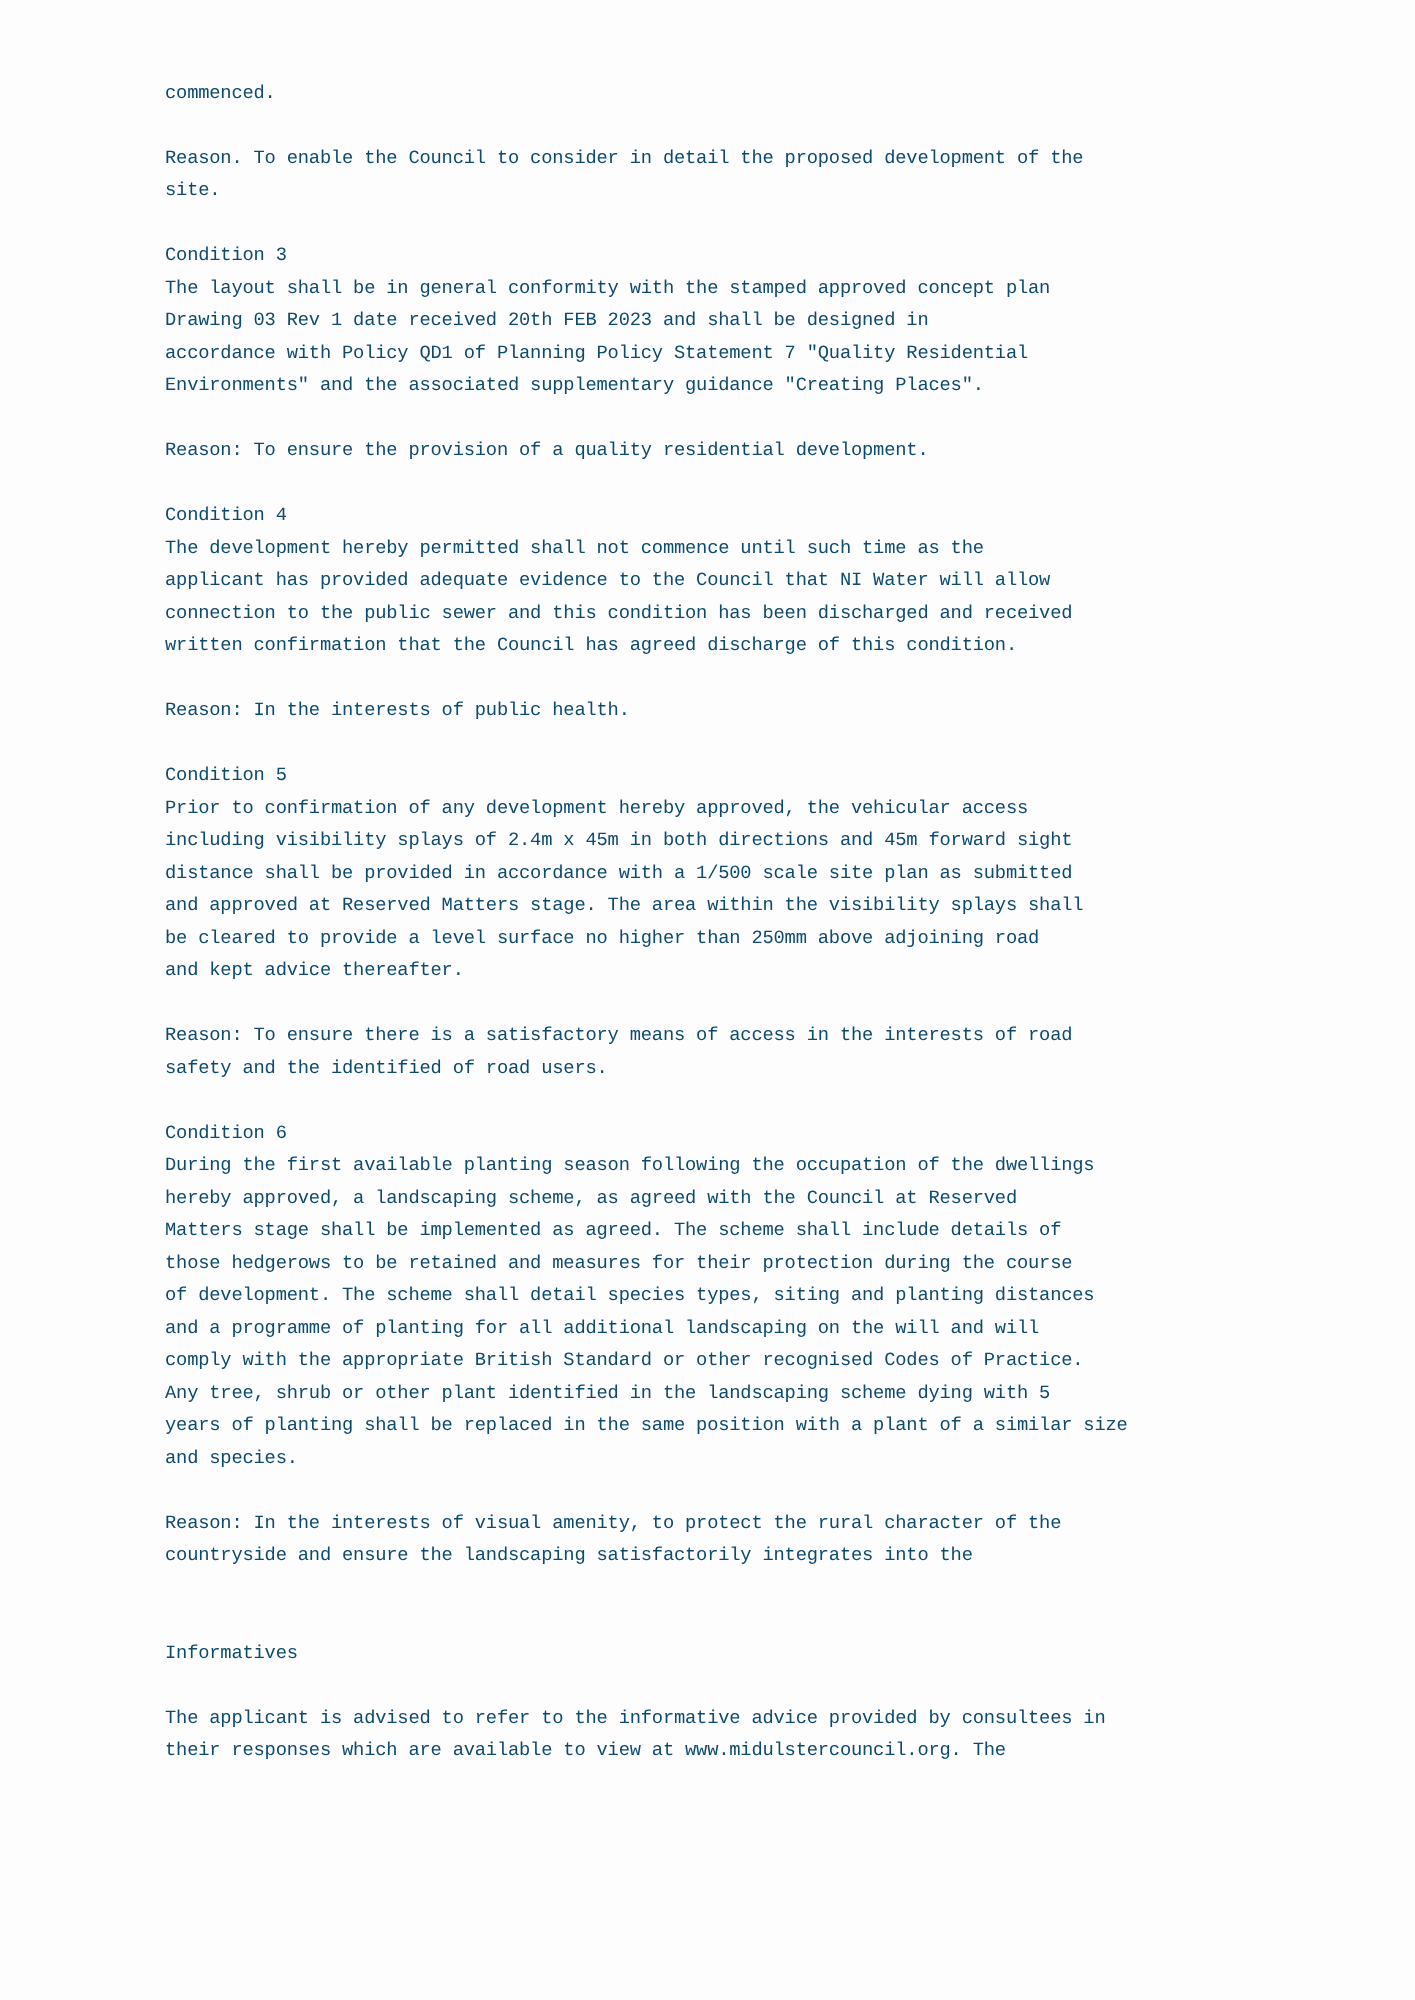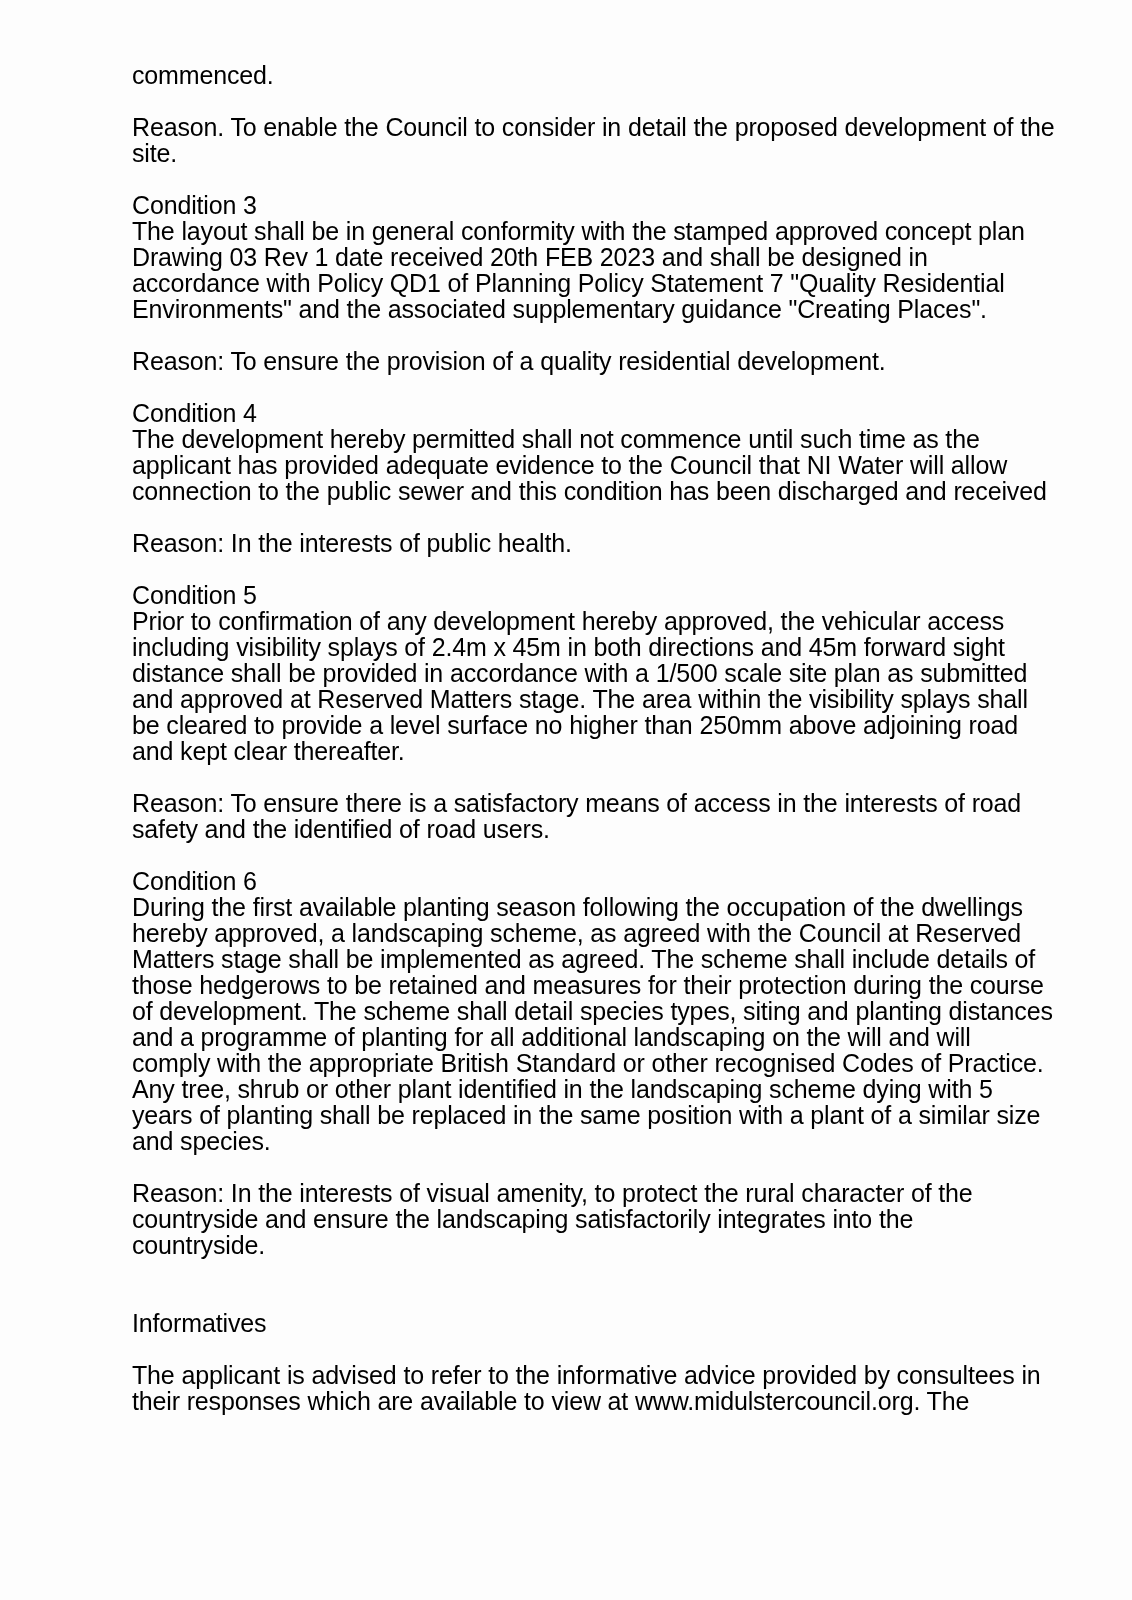--- a/index.html
+++ b/index.html
@@ -3,22 +3,22 @@
   <meta charset="utf-8">
   <style>
     html, body { margin: 0; padding: 0; background: #ffffff; }
     body { width: 1132px; height: 1600px; position: relative; overflow: hidden; }
     .page {
       position: absolute; left: 0; top: 0; width: 1132px; height: 1600px;
       background: #fdfdfd;
     }
     .content {
       position: absolute; left: 132px; top: 62px; width: 880px;
-      font-family: Liberation Sans, sans-serif;
-      font-size: 25px; line-height: 26px; color: #000000;
+      font-family: Liberation Mono, monospace;
+      font-size: 15px; line-height: 26px; color: #0c4a6e;
       letter-spacing: -0.15px;
     }
     .line { white-space: nowrap; height: 26px; }
     .gap { height: 26px; }
     .gap2 { height: 52px; }
     .block { margin: 0; }
   </style>
 </head>
 <body>
 
@@ -45,33 +45,34 @@
       <div class="gap"></div>
       <div class="line">Reason: To ensure the provision of a quality residential development.</div>
     </div>
     <div class="gap"></div>
 
     <div class="block">
       <div class="line">Condition 4</div>
       <div class="line">The development hereby permitted shall not commence until such time as the</div>
       <div class="line">applicant has provided adequate evidence to the Council that NI Water will allow</div>
       <div class="line">connection to the public sewer and this condition has been discharged and received</div>
+      <div class="line">written confirmation that the Council has agreed discharge of this condition.</div>
       <div class="gap"></div>
       <div class="line">Reason: In the interests of public health.</div>
     </div>
     <div class="gap"></div>
 
     <div class="block">
       <div class="line">Condition 5</div>
       <div class="line">Prior to confirmation of any development hereby approved, the vehicular access</div>
       <div class="line">including visibility splays of 2.4m x 45m in both directions and 45m forward sight</div>
       <div class="line">distance shall be provided in accordance with a 1/500 scale site plan as submitted</div>
       <div class="line">and approved at Reserved Matters stage. The area within the visibility splays shall</div>
       <div class="line">be cleared to provide a level surface no higher than 250mm above adjoining road</div>
-      <div class="line">and kept clear thereafter.</div>
+      <div class="line">and kept advice thereafter.</div>
       <div class="gap"></div>
       <div class="line">Reason: To ensure there is a satisfactory means of access in the interests of road</div>
       <div class="line">safety and the identified of road users.</div>
     </div>
     <div class="gap"></div>
 
     <div class="block">
       <div class="line">Condition 6</div>
       <div class="line">During the first available planting season following the occupation of the dwellings</div>
       <div class="line">hereby approved, a landscaping scheme, as agreed with the Council at Reserved</div>
@@ -79,21 +80,20 @@
       <div class="line">those hedgerows to be retained and measures for their protection during the course</div>
       <div class="line">of development. The scheme shall detail species types, siting and planting distances</div>
       <div class="line">and a programme of planting for all additional landscaping on the will and will</div>
       <div class="line">comply with the appropriate British Standard or other recognised Codes of Practice.</div>
       <div class="line">Any tree, shrub or other plant identified in the landscaping scheme dying with 5</div>
       <div class="line">years of planting shall be replaced in the same position with a plant of a similar size</div>
       <div class="line">and species.</div>
       <div class="gap"></div>
       <div class="line">Reason: In the interests of visual amenity, to protect the rural character of the</div>
       <div class="line">countryside and ensure the landscaping satisfactorily integrates into the</div>
-      <div class="line">countryside.</div>
     </div>
     <div class="gap2"></div>
 
     <div class="block">
       <div class="line">Informatives</div>
       <div class="gap"></div>
       <div class="line">The applicant is advised to refer to the informative advice provided by consultees in</div>
       <div class="line">their responses which are available to view at www.midulstercouncil.org.  The</div>
     </div>
 

